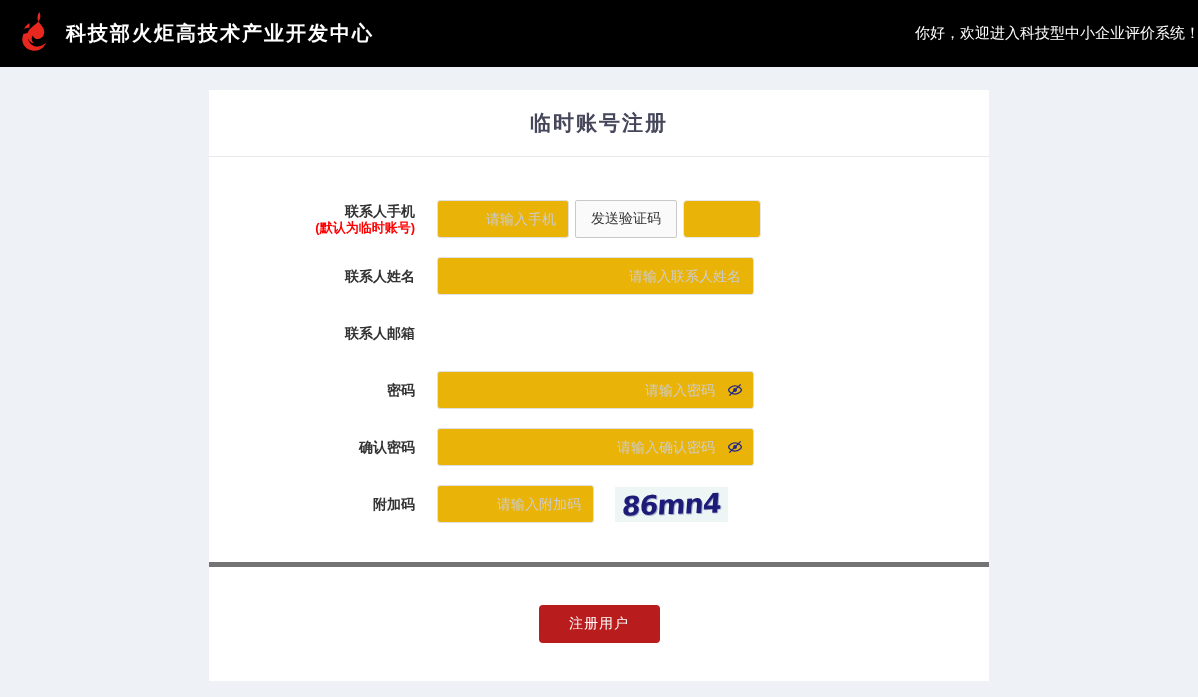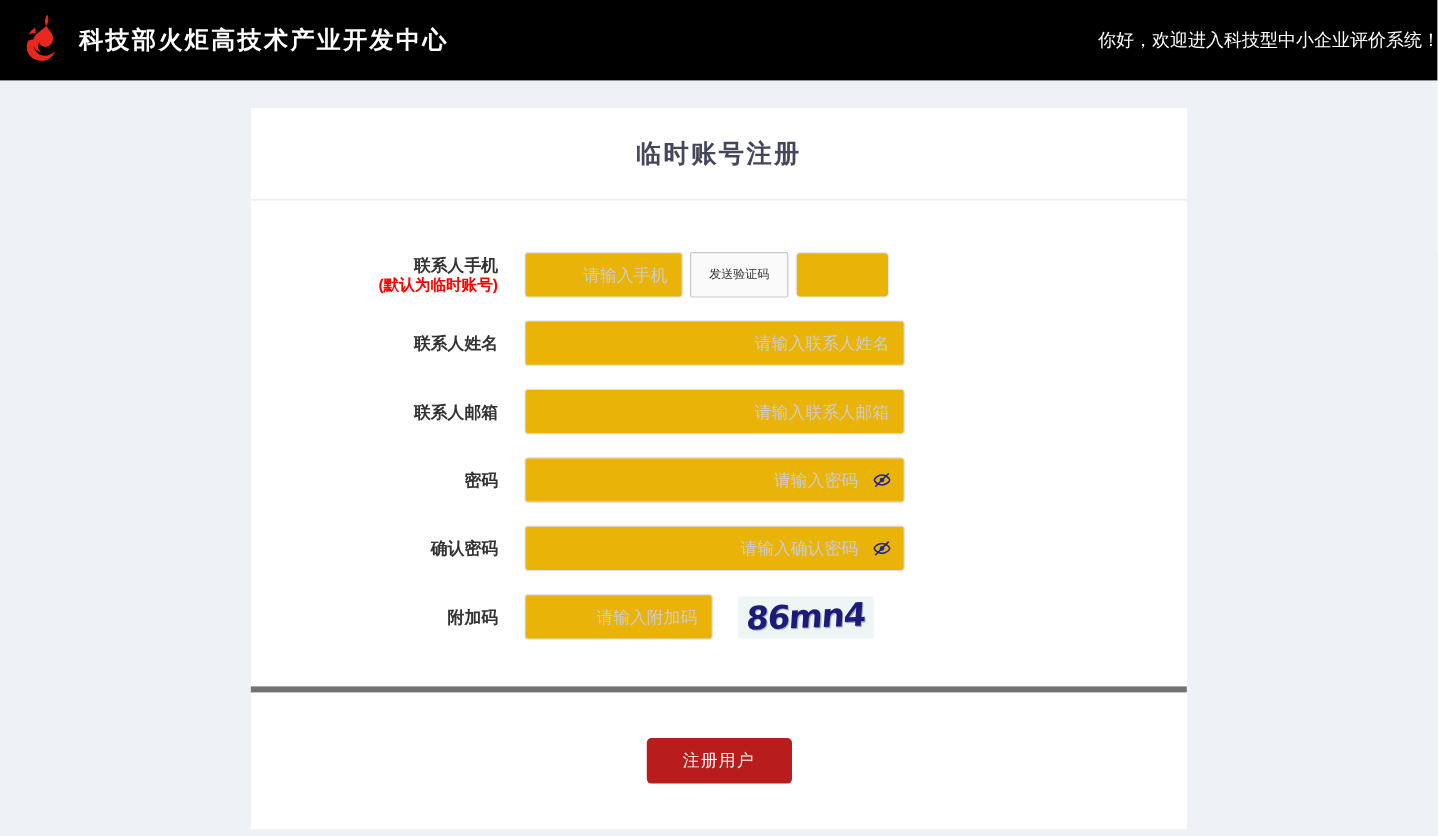--- a/index.html
+++ b/index.html
@@ -34,21 +34,21 @@
     margin-right:-4px;
   }
 
   
   .card {
     width:780px;
     margin:23px auto 0;
     background:#ffffff;
   }
   .card-head {
-    height:77px;
+    height:67px;
     display:flex;
     align-items:center;
     justify-content:center;
     border-bottom:1px solid #e9e9e9;
   }
   .card-title {
     font-size:21px;
     color:#45465a;
     letter-spacing:2px;
   }
@@ -111,21 +111,21 @@
   .input-code  { width:78px; margin-left:6px; border-radius:4px; border-color:#e8e8e8; }
   .input-captcha { width:157px; }
 
   .send-code-btn {
     height:38px;
     margin-left:6px;
     padding:0 15px;
     background:#fafafa;
     border:1px solid #c9c9c9;
     border-radius:2px;
-    font-size:10px;
+    font-size:14px;
     color:#333;
     cursor:pointer;
     white-space:nowrap;
     font-family:"Liberation Sans","DejaVu Sans",sans-serif;
   }
 
   .pwd-wrap { position:relative; }
   .pwd-wrap .text-input { padding-right:38px; }
   .eye-toggle {
     position:absolute;
@@ -223,23 +223,20 @@
         </div>
         <div class="input-col">
           <input type="text" class="text-input input-std" placeholder="请输入联系人姓名" style="">
         </div>
       </div>
 
       <div class="form-row">
         <div class="label-col">
           <span class="form-label">联系人邮箱</span>
         </div>
-        <div class="input-col">
-          <input type="text" class="text-input input-std" placeholder="请输入联系人邮箱" style="">
-        </div>
       </div>
 
       <div class="form-row">
         <div class="label-col">
           <span class="form-label">密码</span>
         </div>
         <div class="input-col">
           <div class="pwd-wrap">
             <input type="password" class="text-input input-std" placeholder="请输入密码" style="">
             <button type="button" class="eye-toggle">

